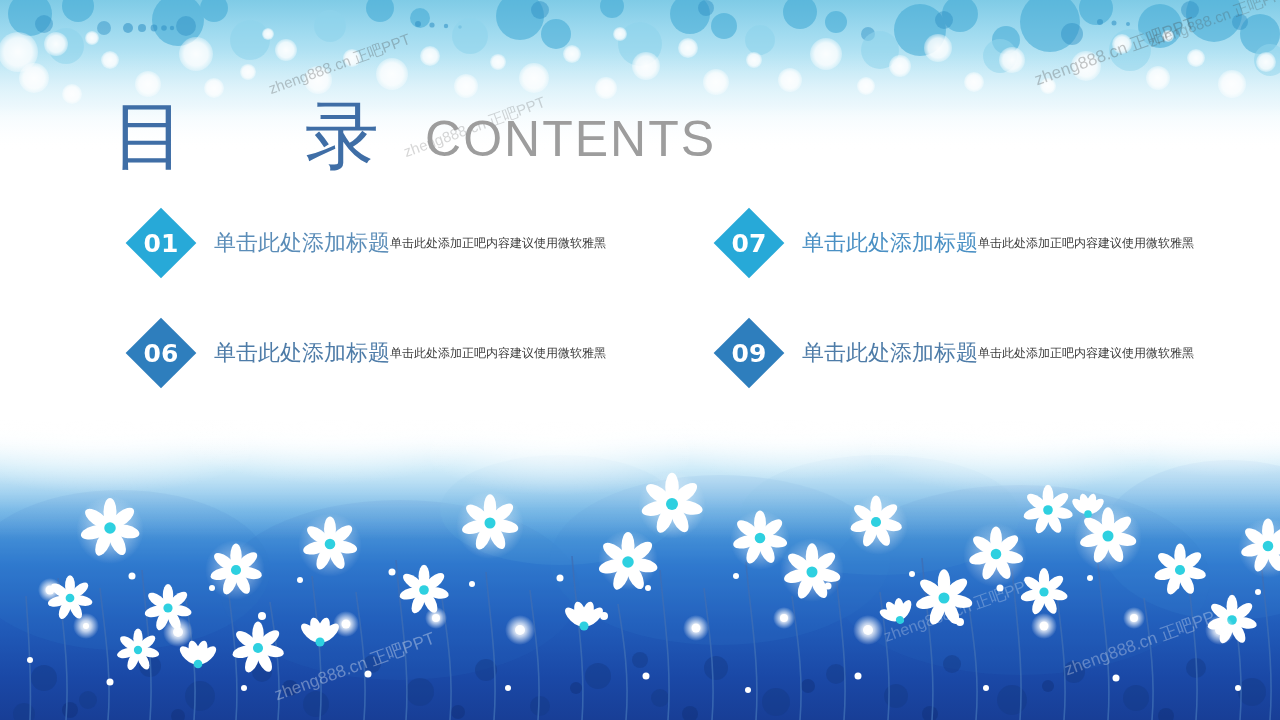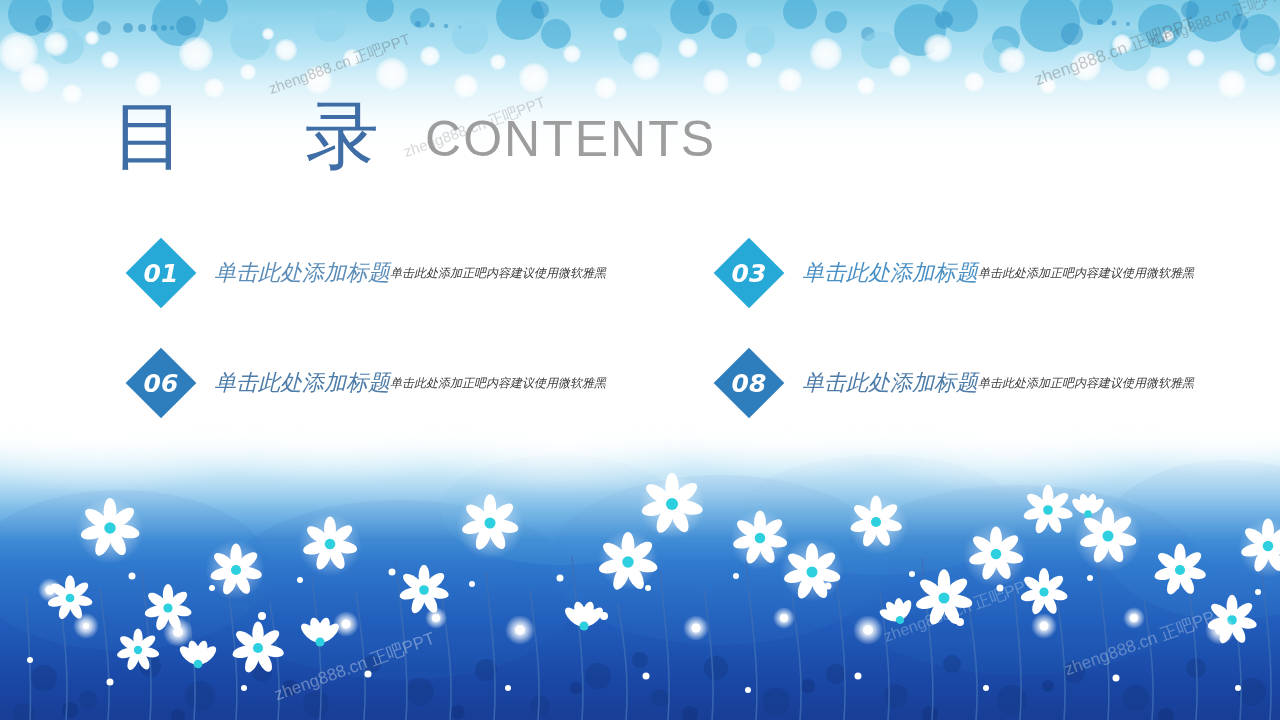--- a/index.html
+++ b/index.html
@@ -79,29 +79,28 @@
     color:#9d9d9d;
     letter-spacing:2px;
     margin-left:22px;
     margin-bottom:7px;
     white-space:pre;
   }
 
   
   .grid {
     position:absolute;
-    left:128px; top:240px;
+    left:128px; top:210px;
     width:1024px;
     display:grid;
     grid-template-columns:1fr 1fr;
     grid-template-rows:auto auto;
     column-gap:110px;
     row-gap:44px;
     z-index:20;
-    font-style:italic;
   }
 
   .item { display:flex; align-items:center; }
 
   .diamond {
     position:relative;
     flex:0 0 auto;
     width:66px; height:66px;
     margin-right:20px;
     display:flex; align-items:center; justify-content:center;
@@ -541,21 +540,21 @@
       </div>
       <div class="texts">
         <div class="item-title" style="color: rgb(91, 141, 184);">单击此处添加标题</div>
         <div class="item-desc">单击此处添加正吧内容建议使用微软雅黑</div>
       </div>
     </div>
 
     <div class="item">
       <div class="diamond">
         <div class="shape" style="background: rgb(39, 169, 216);"></div>
-        <div class="num">03</div>
+        <div class="num">07</div>
       </div>
       <div class="texts">
         <div class="item-title" style="color: rgb(74, 144, 196);">单击此处添加标题</div>
         <div class="item-desc">单击此处添加正吧内容建议使用微软雅黑</div>
       </div>
     </div>
 
     <div class="item">
       <div class="diamond">
         <div class="shape" style="background: rgb(46, 126, 189);"></div>
@@ -563,21 +562,21 @@
       </div>
       <div class="texts">
         <div class="item-title" style="color: rgb(78, 124, 168);">单击此处添加标题</div>
         <div class="item-desc">单击此处添加正吧内容建议使用微软雅黑</div>
       </div>
     </div>
 
     <div class="item">
       <div class="diamond">
         <div class="shape" style="background: rgb(46, 126, 189);"></div>
-        <div class="num">08</div>
+        <div class="num">09</div>
       </div>
       <div class="texts">
         <div class="item-title" style="color: rgb(78, 124, 168);">单击此处添加标题</div>
         <div class="item-desc">单击此处添加正吧内容建议使用微软雅黑</div>
       </div>
     </div>
 
   </div>
 
   <div class="wm wm-a">zheng888.cn 正吧PPT</div>

